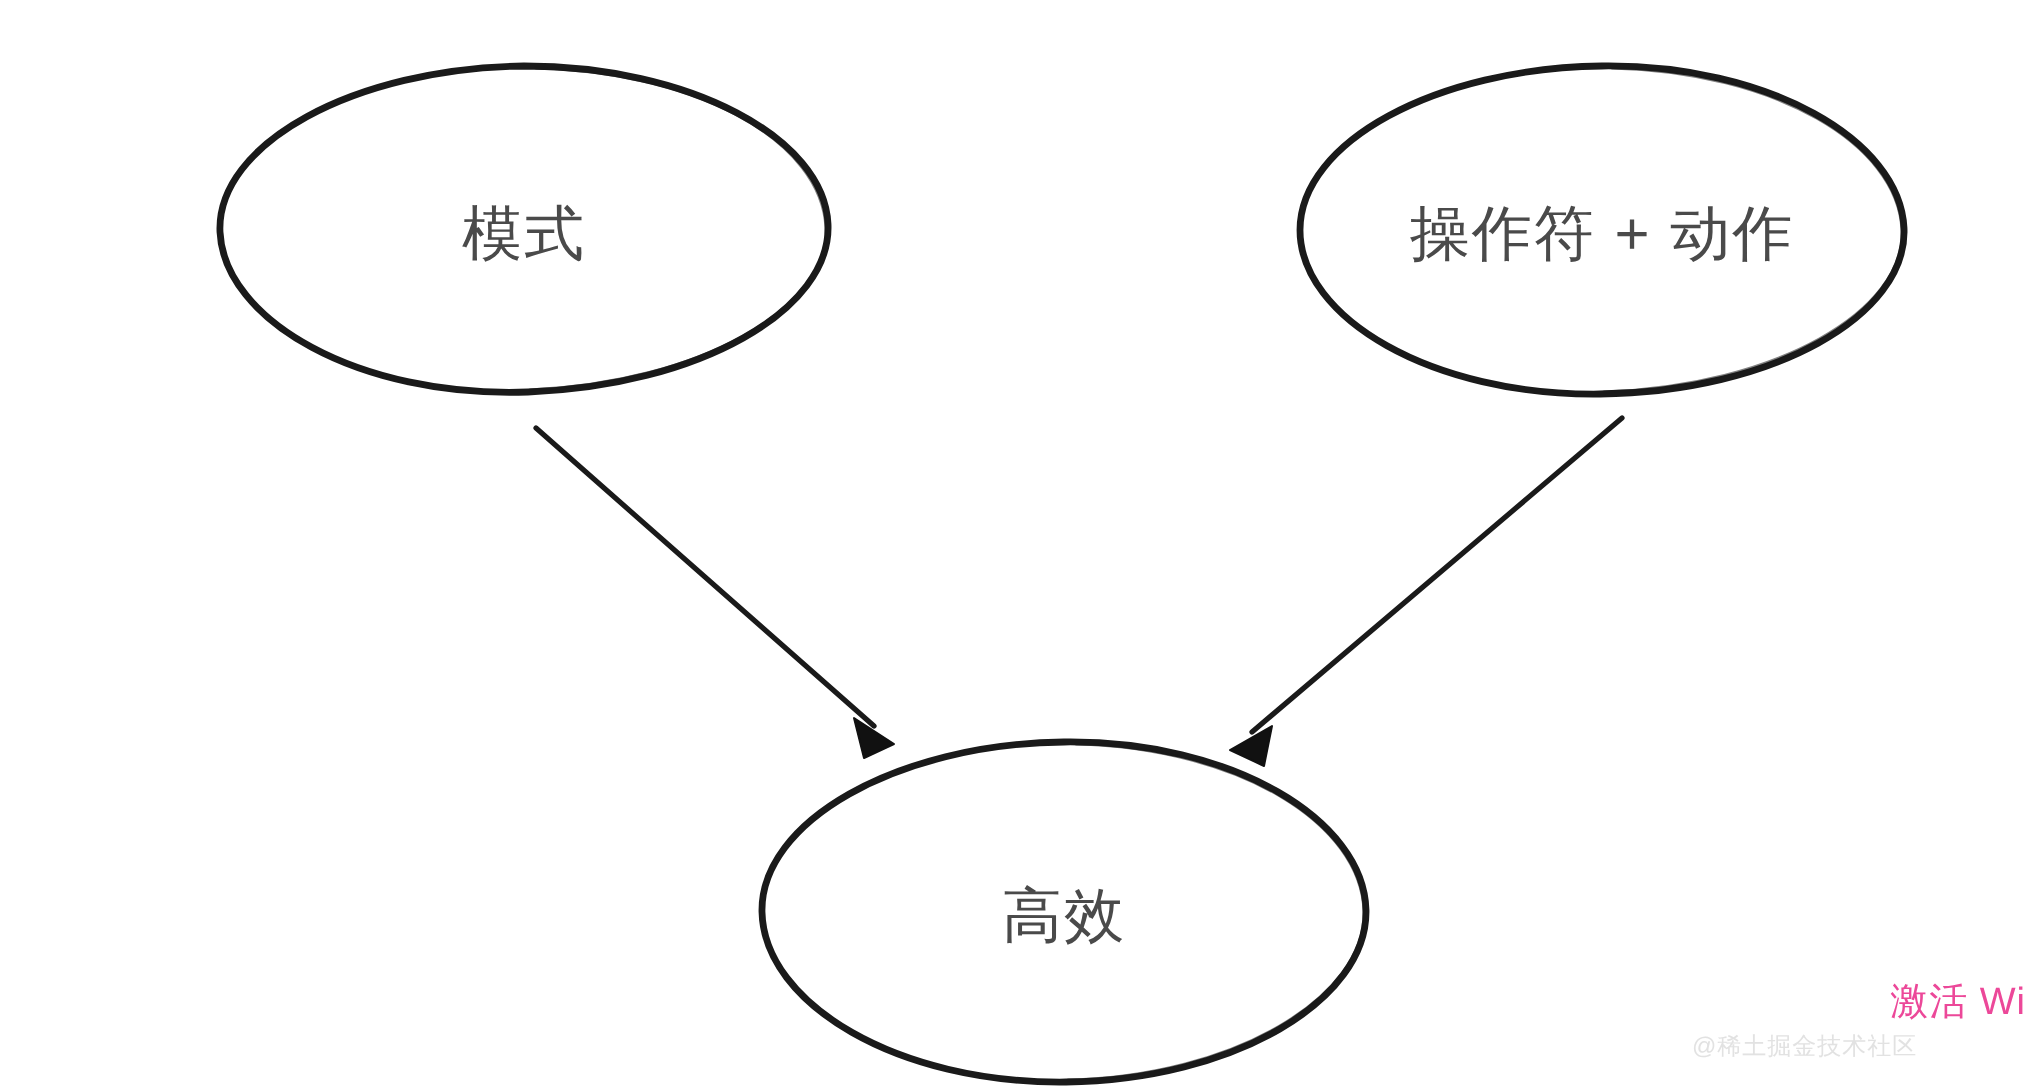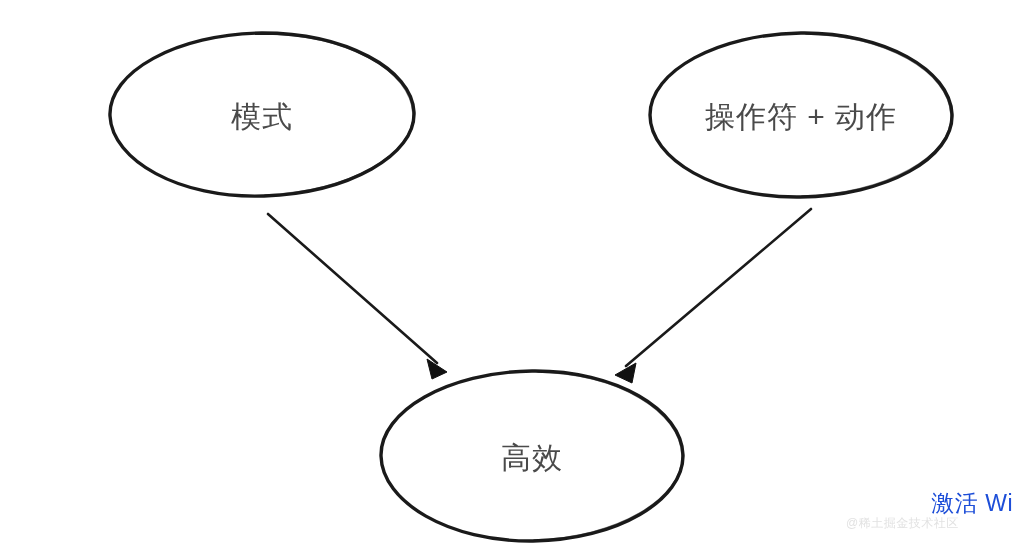--- a/index.html
+++ b/index.html
@@ -45,22 +45,22 @@
     fill: #111111;
     stroke: #111111;
     stroke-width: 1;
     stroke-linejoin: round;
   }
   .watermark-activate {
     position: absolute;
     right: 8px;
     top: 488px;
     font-family: "Liberation Sans", "DejaVu Sans", sans-serif;
-    font-size: 23px;
-    color: #1d4ed8;
+    font-size: 19px;
+    color: #ec4899;
     white-space: nowrap;
     letter-spacing: 0.5px;
     user-select: none;
   }
   .watermark-community {
     position: absolute;
     left: 846px;
     top: 515px;
     font-family: "Liberation Sans", "DejaVu Sans", sans-serif;
     font-size: 12px;

